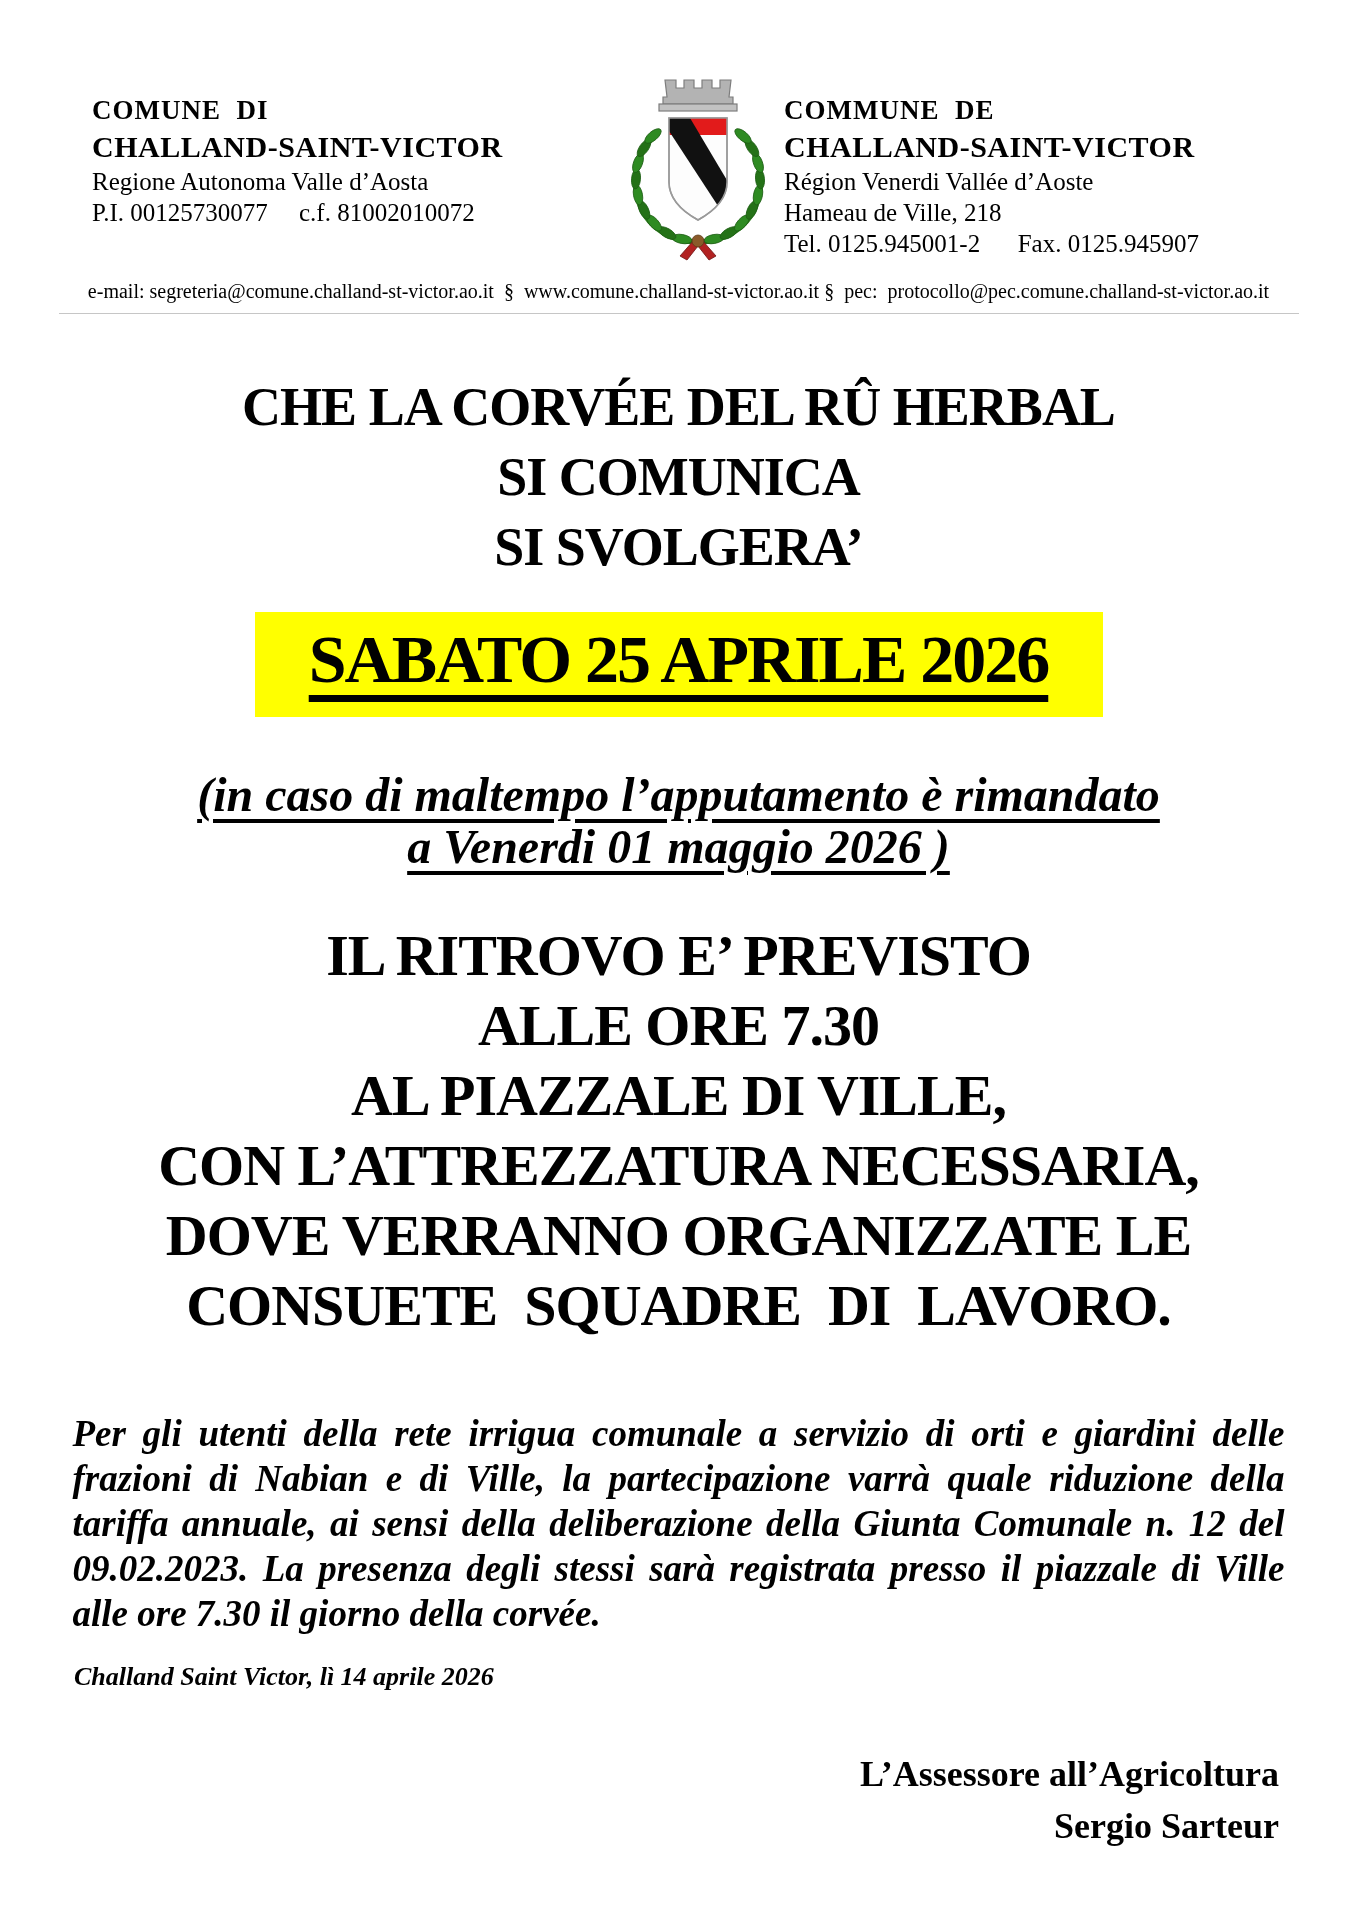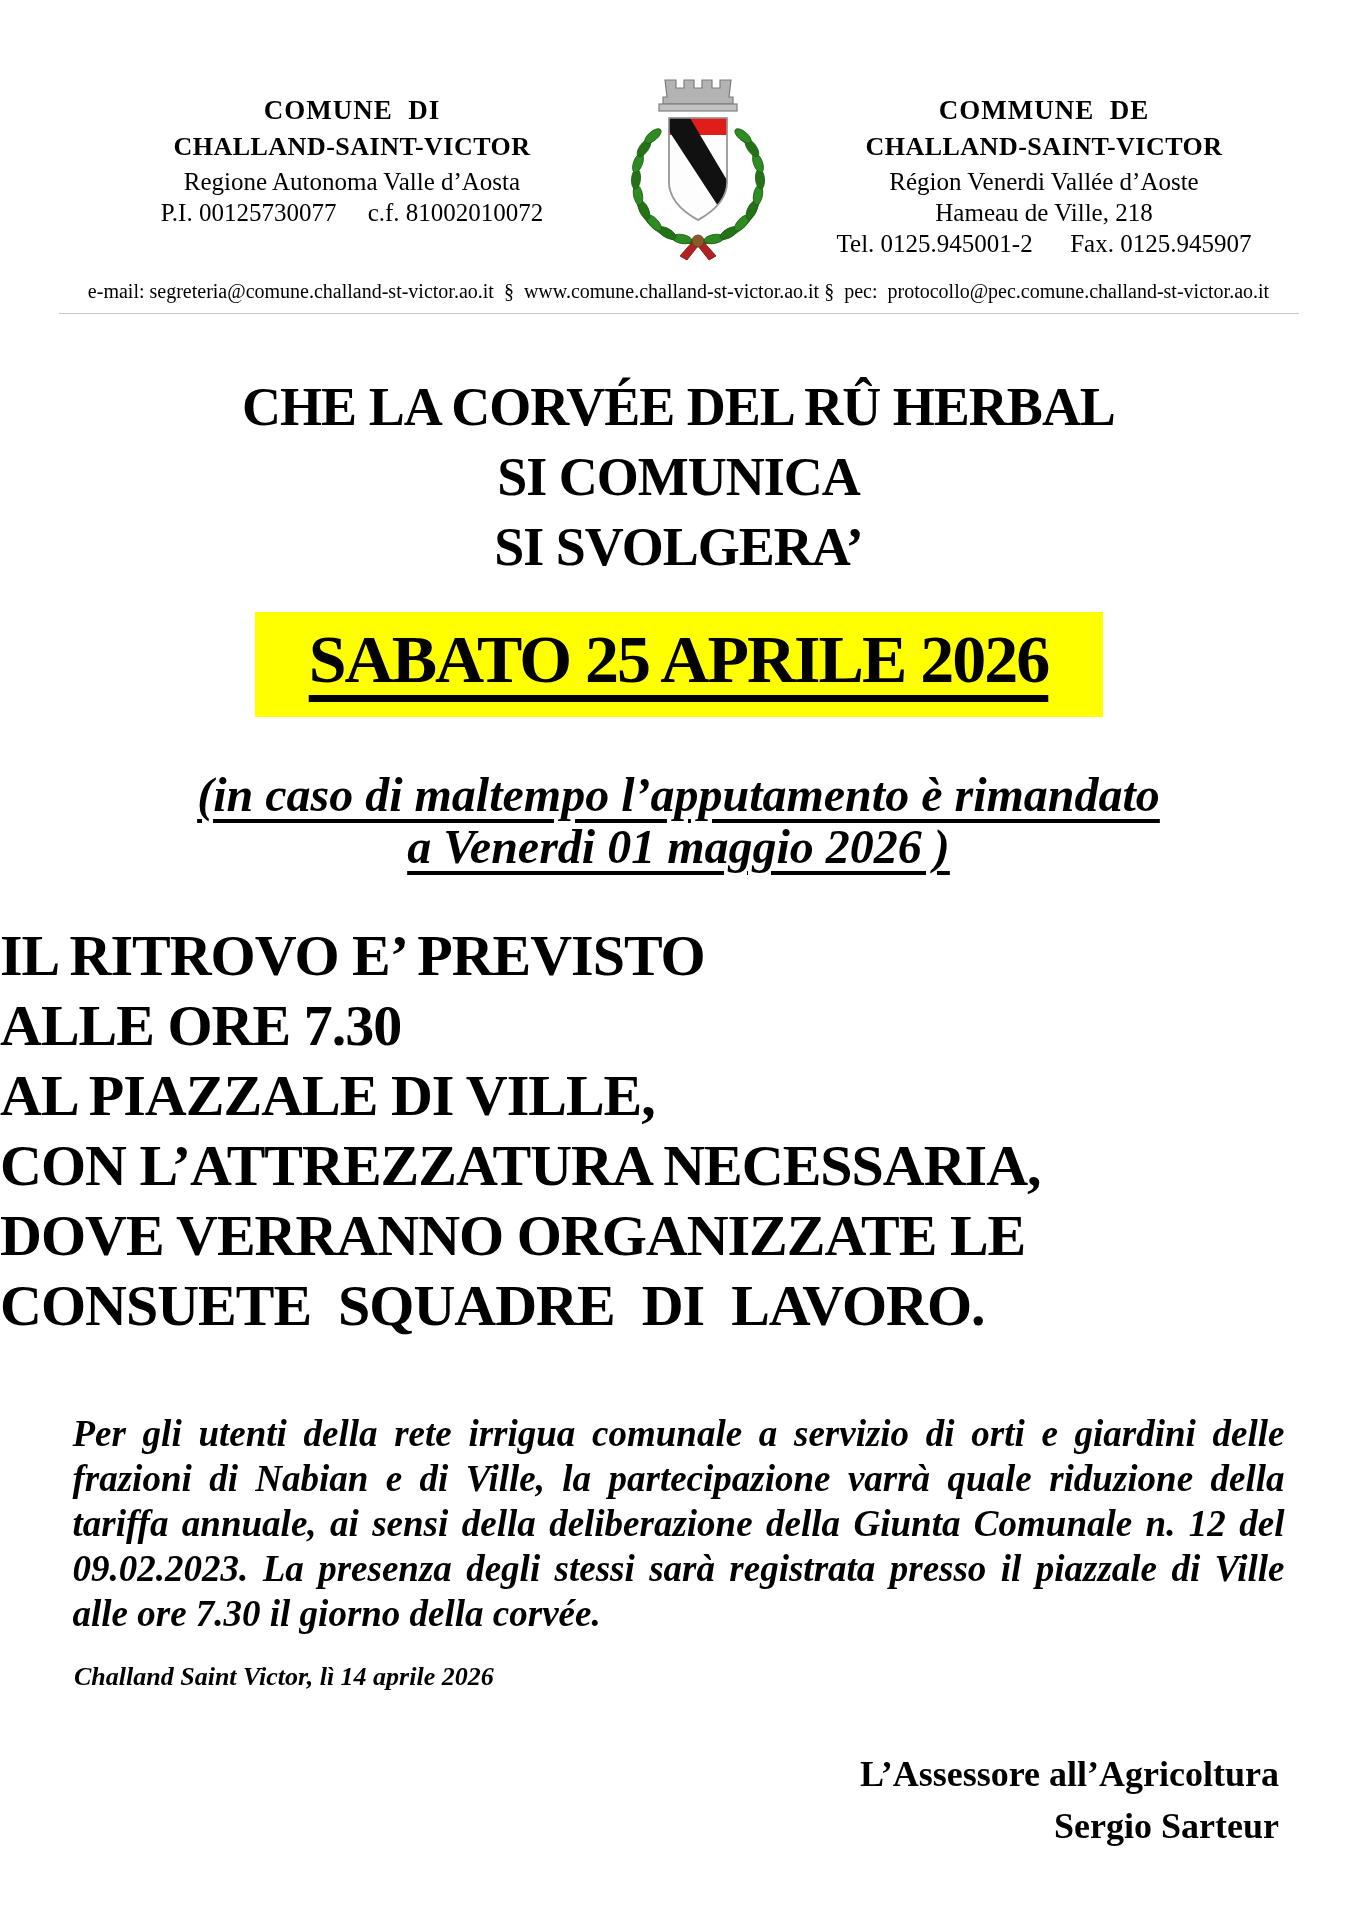--- a/index.html
+++ b/index.html
@@ -12,26 +12,26 @@
   }
   .page {
     position: relative;
     width: 1357px; height: 1920px;
     overflow: hidden;
     background: #ffffff;
   }
 
   
   .letterhead { display: flex; align-items: flex-start; margin-top: 72px; }
-  .lh-col { width: 520px; text-align: center; padding-top: 20px; }
+  .lh-col { width: 520px; text-align: left; padding-top: 20px; }
   .lh-col.left  { margin-left: 92px; }
   .lh-col.right { }
   .lh-crest { width: 172px; text-align: center; }
   .lh-bold-1 { font-weight: bold; font-size: 27px; line-height: 36px; white-space: pre-wrap; letter-spacing: 1px; }
-  .lh-bold-2 { font-weight: bold; font-size: 26px; line-height: 38px; letter-spacing: 0.5px; }
+  .lh-bold-2 { font-weight: bold; font-size: 30px; line-height: 38px; letter-spacing: 0.5px; }
   .lh-reg    { font-size: 25px; line-height: 31px; white-space: pre-wrap; }
 
   .contacts {
     width: 1240px; margin: 4px auto 0;
     text-align: center;
     font-size: 20px; line-height: 26px;
     white-space: pre-wrap;
     padding-bottom: 9px;
     border-bottom: 1px solid #c6c6c6;
   }
@@ -68,21 +68,21 @@
     font-size: 48px; line-height: 52px;
   }
   .weather-note .u {
     text-decoration: underline;
     text-decoration-thickness: 4px;
     text-underline-offset: 8px;
   }
 
   .meeting-block {
     margin-top: 48px;
-    text-align: left;
+    text-align: center;
     font-weight: bold;
     font-size: 58px; line-height: 70px;
     letter-spacing: -1px;
   }
   .meeting-line { white-space: pre-wrap; }
 
   .participation {
     width: 1212px;
     margin: 70px auto 0;
     font-weight: bold; font-style: italic;

